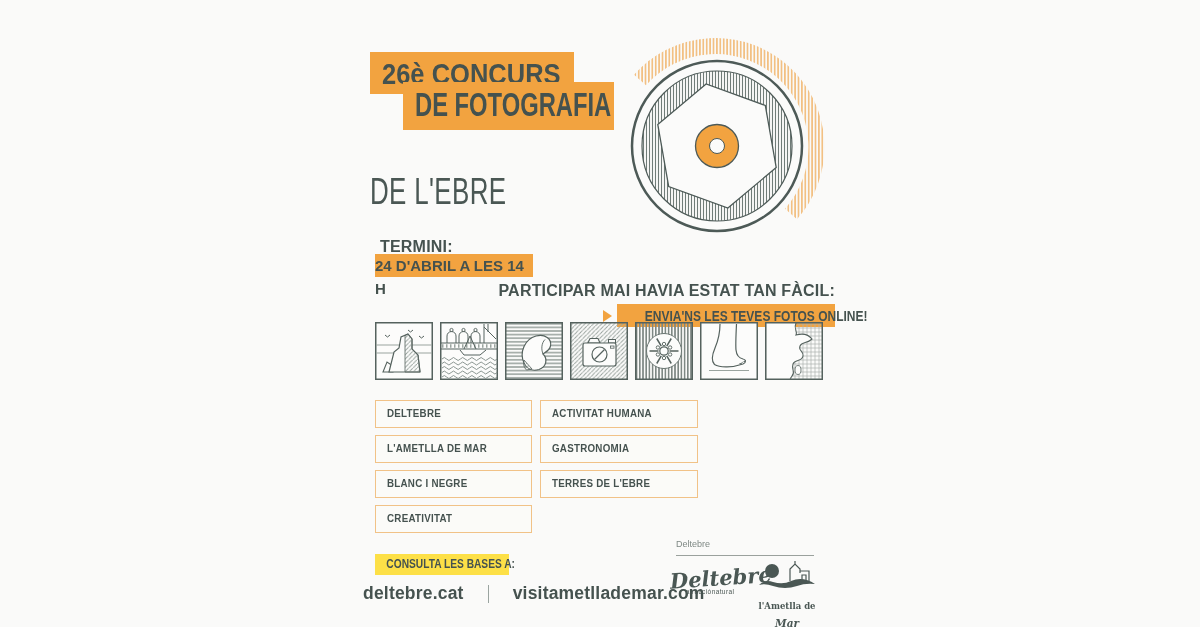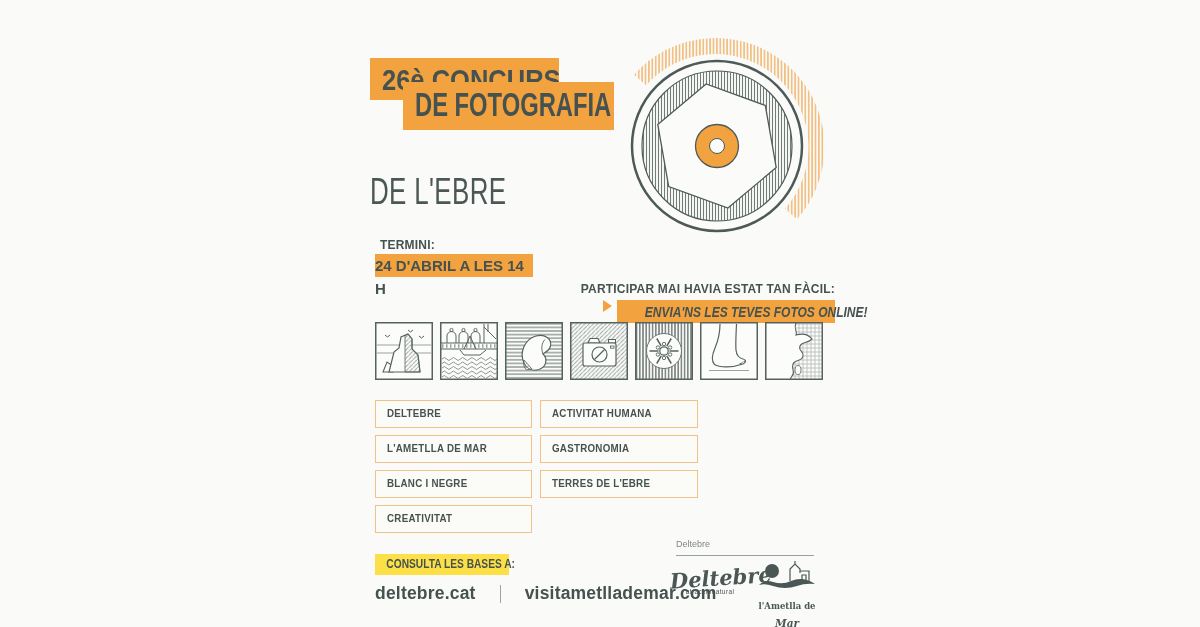--- a/index.html
+++ b/index.html
@@ -4,35 +4,35 @@
 <style>
   html,body{margin:0;padding:0;background:#FAFAF9;}
   .canvas{position:relative;width:1200px;height:627px;background:#FAFAF9;overflow:hidden;
           font-family:"Liberation Sans",sans-serif;color:#45524F;}
   .abs{position:absolute;}
   .cond{display:inline-block;transform-origin:left center;white-space:nowrap;}
   .cond-r{display:inline-block;transform-origin:right center;white-space:nowrap;}
 
   
   .tbox{position:absolute;background:#F2A340;}
-  #t1{left:370px;top:58px;width:189px;height:42px;}
+  #t1{left:370px;top:52px;width:204px;height:42px;}
   #t1 span{font-size:30px;font-weight:bold;line-height:44px;margin-left:12px;transform:scaleX(.85);}
   #t2{left:370px;top:82px;width:211px;height:48px;margin-left:33px;}
   #t2 span{font-size:33px;font-weight:bold;line-height:46px;margin-left:12px;transform:scaleX(.72);}
   .subtl{position:absolute;left:370px;}
   .subtl span{font-size:36px;font-weight:400;letter-spacing:.5px;transform:scaleX(.72);color:#4A5754;}
   #t3{top:133px;} #t4{top:171px;}
 
   
-  .small-label{font-size:12px;font-weight:bold;letter-spacing:.2px;}
+  .small-label{font-size:16px;font-weight:bold;letter-spacing:.2px;}
   #termini-label{left:380px;top:238px;}
   #termini-value{left:375px;top:254px;width:158px;height:23px;background:#F2A340;text-align:left;}
   #termini-value span{font-size:15px;font-weight:bold;line-height:23px;transform:scaleX(.82);transform-origin:center;}
   #participa{right:365px;top:238px;text-align:right;margin-top:44px;}
-  #participa .row{display:flex;justify-content:flex-end;gap:5px;margin-top:4px;font-style:italic;}
+  #participa .row{display:flex;align-items:center;justify-content:flex-end;gap:5px;margin-top:4px;}
   .tri{width:0;height:0;border-left:9px solid #F2A340;border-top:6px solid transparent;border-bottom:6px solid transparent;}
   #cta{width:218px;height:23px;background:#F2A340;text-align:center;}
   #cta span{font-size:15px;font-weight:bold;line-height:23px;transform:scaleX(.8);transform-origin:center;display:inline-block;white-space:nowrap;}
 
   
   #camera{left:603px;top:16px;}
 
   
   #icons{left:375px;top:322px;display:flex;gap:7px;}
   .icon{width:58px;height:58px;}
@@ -40,21 +40,21 @@
   
   .col{position:absolute;top:400px;display:flex;flex-direction:column;gap:7px;}
   #col1{left:375px;width:157px;} #col2{left:540px;width:158px;}
   .btn{height:26px;border:1px solid #F1C287;background:#FBFBF8;overflow:hidden;}
   .btn span{display:inline-block;margin-left:11px;font-size:11.5px;font-weight:bold;line-height:25px;
             letter-spacing:.3px;transform:scaleX(.85);transform-origin:left center;white-space:nowrap;}
 
   
   #bases{left:375px;top:554px;width:134px;height:21px;background:#fde047;text-align:center;}
   #bases span{font-size:12px;font-weight:bold;line-height:21px;transform:scaleX(.85);transform-origin:center;display:inline-block;white-space:nowrap;}
-  #urls{left:375px;top:583px;display:flex;align-items:center;gap:24px;}
+  #urls{left:363px;top:583px;display:flex;align-items:center;gap:24px;}
   .url{font-size:17.5px;font-weight:bold;letter-spacing:.2px;color:#45524F;}
   .vdiv{width:1px;height:18px;background:#9AA4A0;}
 
   
   #org-label{left:676px;top:539px;font-size:9px;color:#7E8884;}
   #org-line{left:676px;top:555px;width:138px;height:1px;background:#9AA19D;}
   #logo-deltebre{left:670px;top:566px;width:80px;text-align:center;}
   #logo-deltebre .script{display:block;font-family:"DejaVu Serif",serif;font-style:italic;font-weight:bold;
                          font-size:21px;color:#4A5754;transform:rotate(-4deg);}
   #logo-deltebre .tagline{display:block;font-size:6.5px;letter-spacing:.4px;margin-top:-3px;color:#4A5754;}

